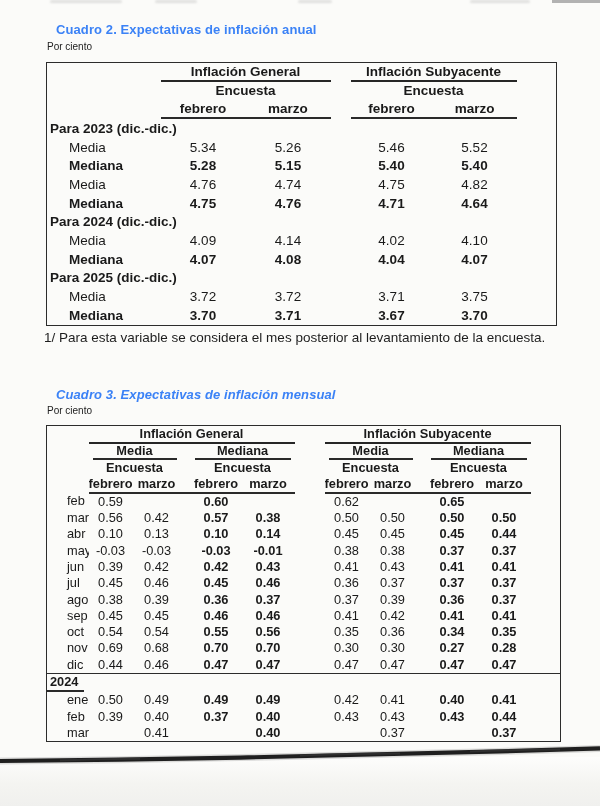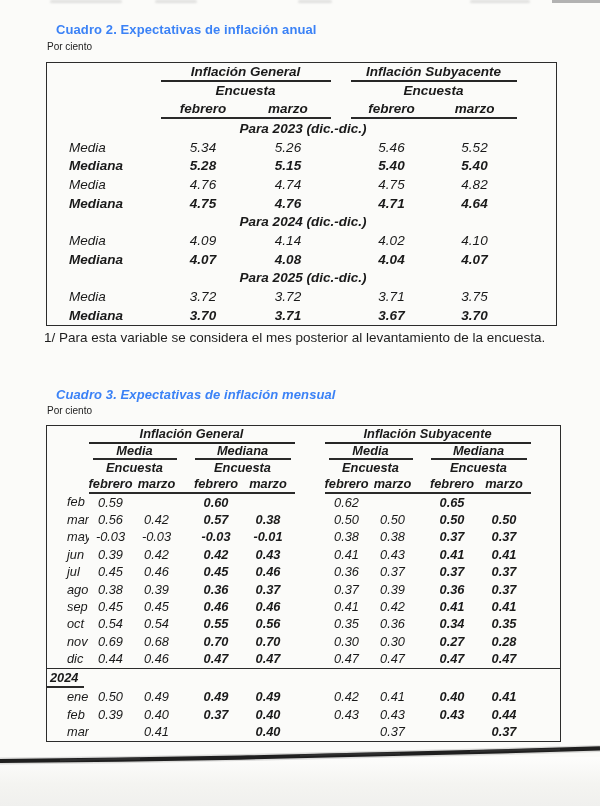--- a/index.html
+++ b/index.html
@@ -23,34 +23,34 @@
   }
   #t2-title{top:14px;}
   #t2-sub{top:41px;}
   #t3-title{top:379px;font-style:italic;}
   #t3-sub{top:405px;}
   .footnote{
     position:absolute;left:44px;top:330px;
     font-size:13.5px;color:#1d1d1d;white-space:nowrap;
   }
   
-  table{border-collapse:collapse;table-layout:fixed;position:absolute;font-style:italic;}
+  table{border-collapse:collapse;table-layout:fixed;position:absolute;}
   td,th{padding:0;margin:0;font-weight:normal;overflow:hidden;white-space:nowrap;}
   .b{font-weight:bold;}
   
   #t2{
     left:46px;top:62px;width:510px;height:264px;
     border:1.6px solid #2c2c2c;
     font-size:13.5px;
   }
   #t2 td{height:17.4px;line-height:17.4px;}
   #t2 .hd{font-weight:bold;text-align:center;}
   #t2 .grp{border-bottom:2.6px solid #262626;}
   #t2 .mon{border-bottom:2.2px solid #2a2a2a;}
-  #t2 .sec{font-weight:bold;text-align:center;padding-left:3px;}
+  #t2 .sec{font-weight:bold;text-align:left;padding-left:3px;}
   #t2 .lbl{padding-left:22px;text-align:left;}
   #t2 .val{text-align:center;}
   
   #t3{
     left:46px;top:425px;width:514px;height:317px;
     border:1.6px solid #2c2c2c;
     font-size:12.8px;
   }
   #t3 td{height:15.7px;line-height:15.7px;}
   #t3 .hd{font-weight:bold;text-align:center;}
@@ -306,20 +306,35 @@
           <td class="val b">0.38</td>
           <td></td>
           <td class="val">0.50</td>
           <td class="val">0.50</td>
           <td></td>
           <td class="val b">0.50</td>
           <td class="val b">0.50</td>
           <td></td>
         </tr>
         <tr>
+          <td class="mlabel">abr</td>
+          <td class="val">0.10</td>
+          <td class="val">0.13</td>
+          <td></td>
+          <td class="val b">0.10</td>
+          <td class="val b">0.14</td>
+          <td></td>
+          <td class="val">0.45</td>
+          <td class="val">0.45</td>
+          <td></td>
+          <td class="val b">0.45</td>
+          <td class="val b">0.44</td>
+          <td></td>
+        </tr>
+        <tr>
           <td class="mlabel">may</td>
           <td class="val">-0.03</td>
           <td class="val">-0.03</td>
           <td></td>
           <td class="val b">-0.03</td>
           <td class="val b">-0.01</td>
           <td></td>
           <td class="val">0.38</td>
           <td class="val">0.38</td>
           <td></td>

